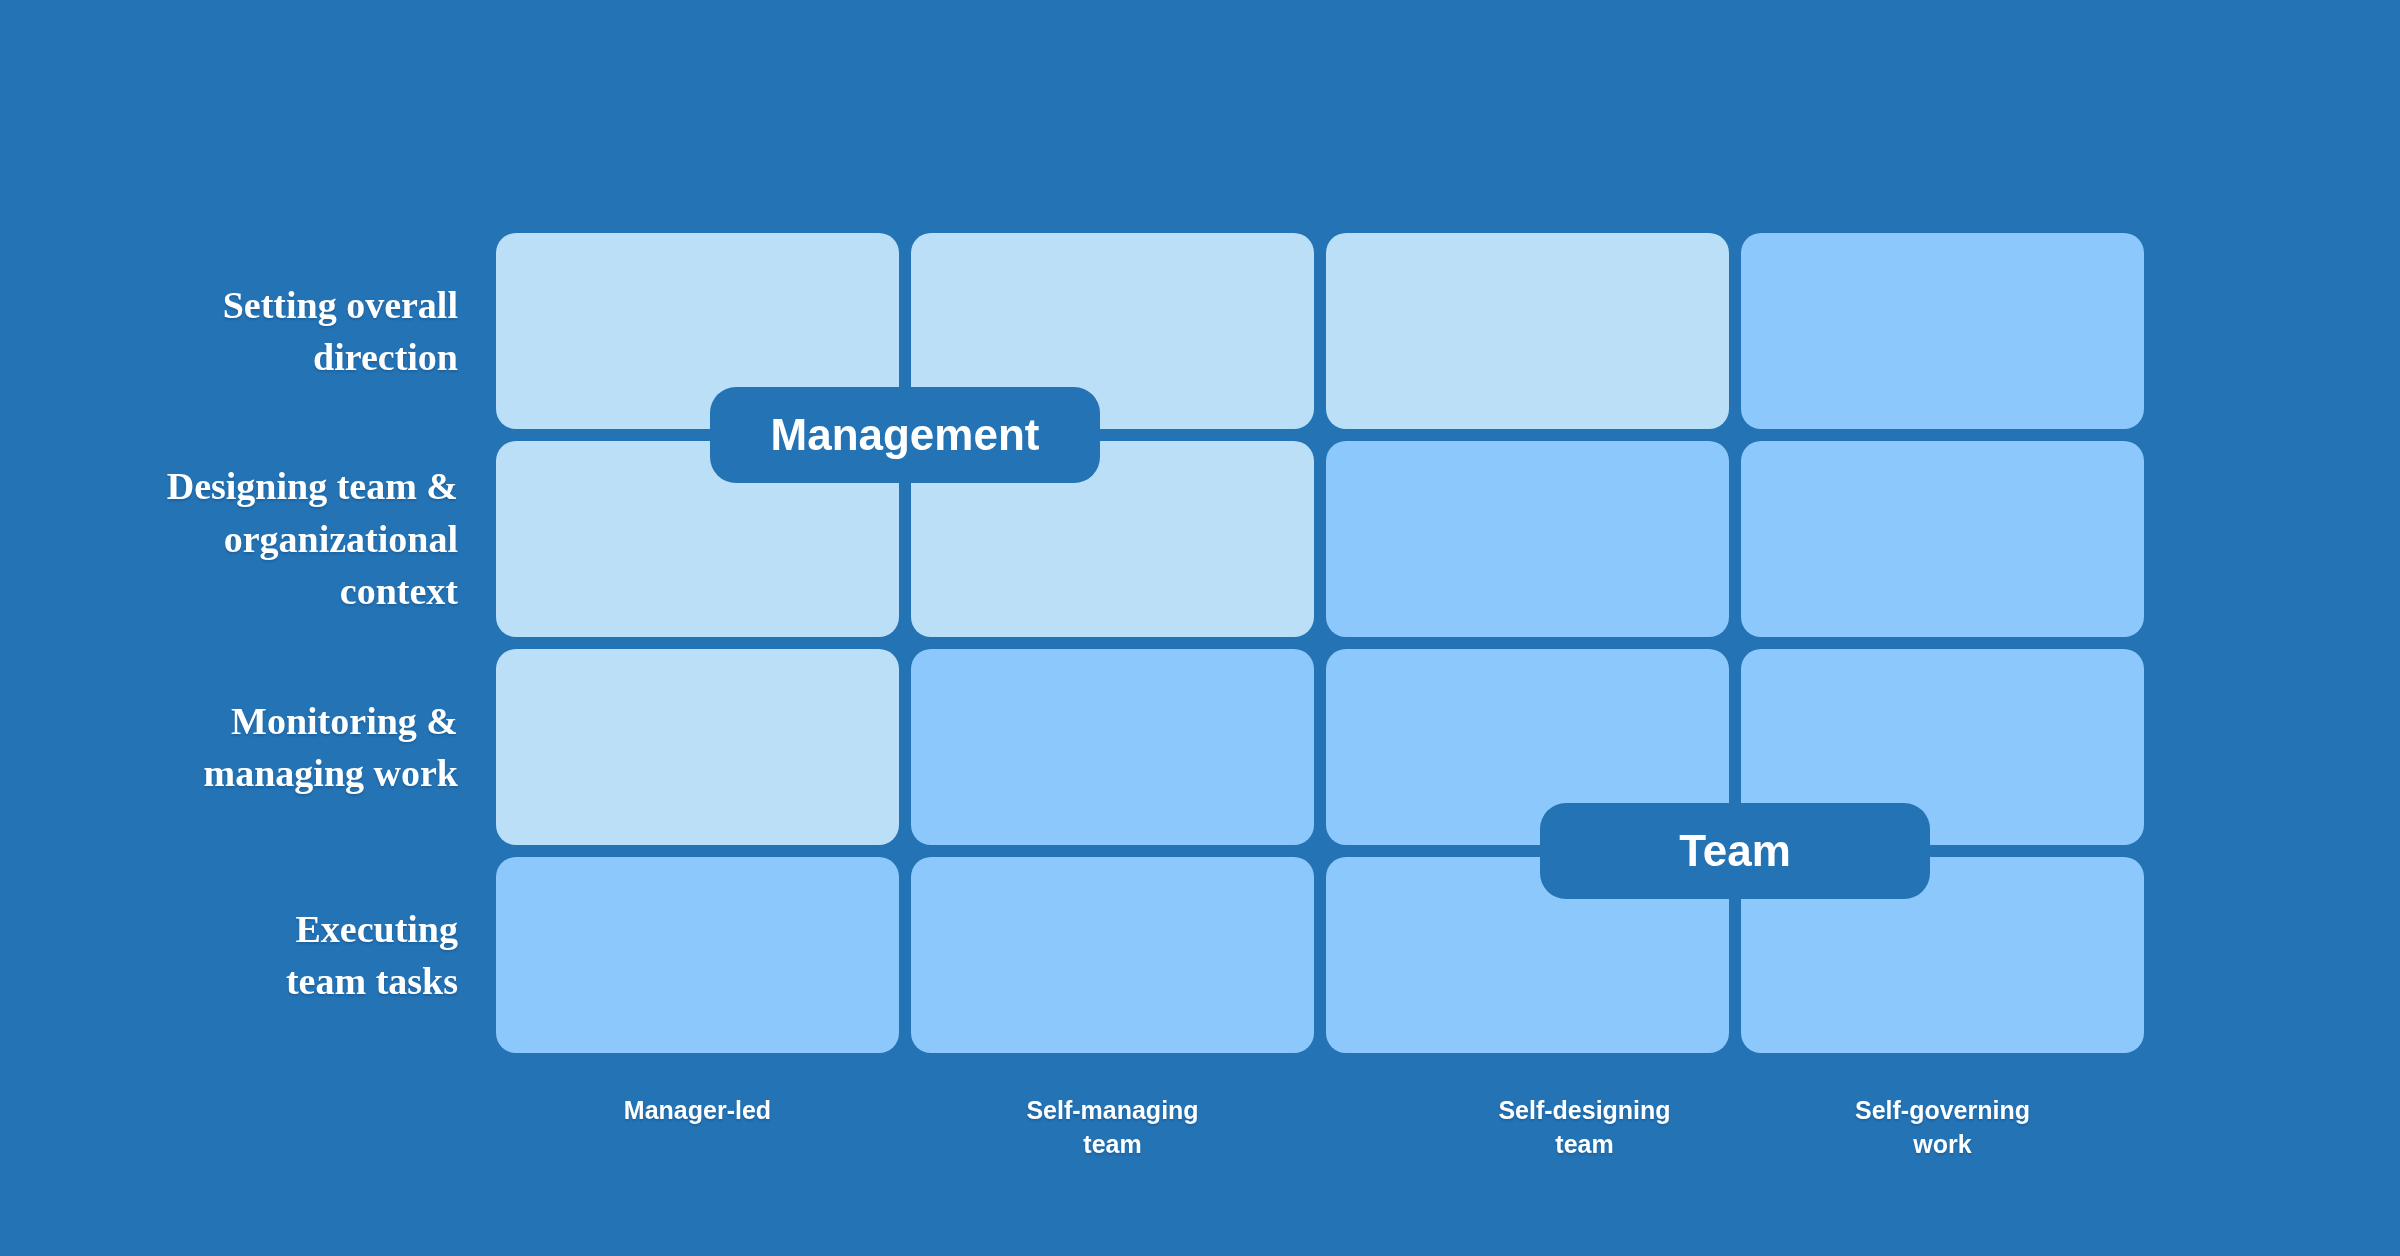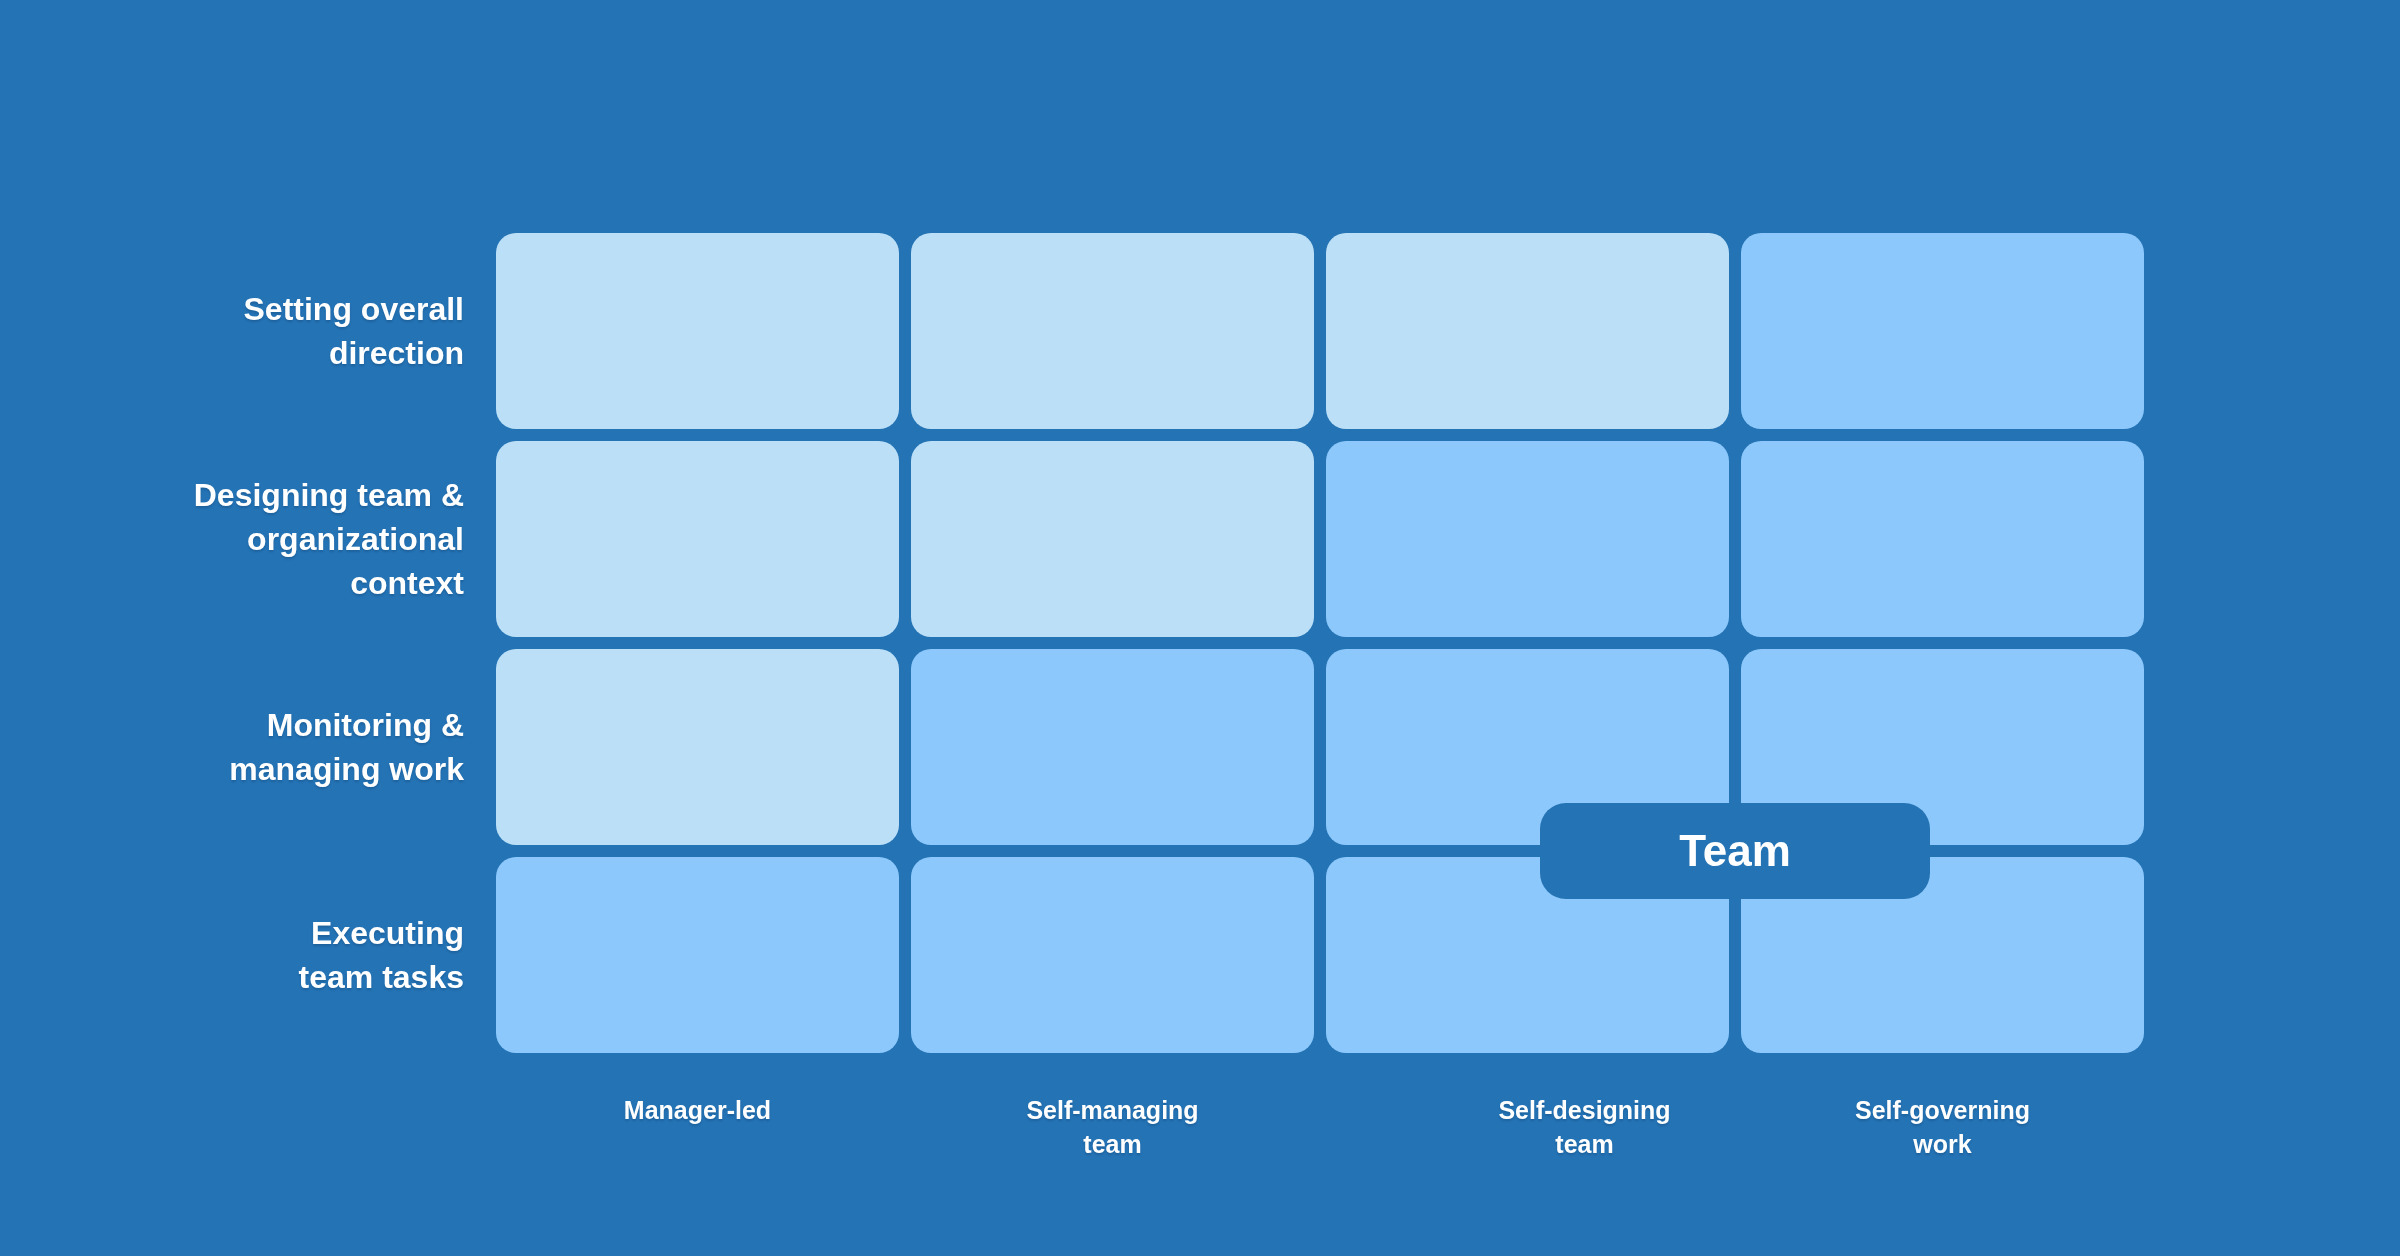--- a/index.html
+++ b/index.html
@@ -31,27 +31,28 @@
     grid-template-columns:repeat(4,403px);
     grid-auto-rows:196px;
     gap:12px;
   }
   .cell{border-radius:20px;}
   .cell.light{background:var(--cell-light,#BBDFF7);}
   .cell.medium{background:var(--cell-medium,#8CC8FB);}
   .row-labels,.col-labels{position:absolute;left:0;top:0;width:0;height:0;}
   .row-label{
     position:absolute;
-    left:80px;width:384px;height:196px;
+    left:74px;width:384px;height:196px;
     display:flex;align-items:center;justify-content:flex-end;
     text-align:right;
     color:var(--text,#FFFFFF);
-    font-size:32px;line-height:1.38;
+    font-size:38px;line-height:1.38;
     white-space:pre-line;
     text-shadow:0 2px 2px rgba(10,50,90,0.25);
+    font-family:Liberation Serif, serif;
   }
   .col-label{
     position:absolute;
     top:1094px;width:403px;
     text-align:center;
     color:var(--text,#FFFFFF);
     font-size:25px;line-height:1.35;
     white-space:pre-line;
     text-shadow:0 2px 2px rgba(10,50,90,0.25);
   }
@@ -108,18 +109,21 @@
   <div class="col-labels">
       <div class="col-label" style="left: 496px;">Manager-led</div>
       <div class="col-label" style="left: 911px;">Self-managing
 team</div>
       <div class="col-label" style="left: 1383px;">Self-designing
 team</div>
       <div class="col-label" style="left: 1741px;">Self-governing
 work</div>
     </div>
 
+  <div class="badge management">
+    <span>Management</span>
+  </div>
 
   <div class="badge team">
     <span>Team</span>
   </div>
 
 </div>
 
 </body></html>

